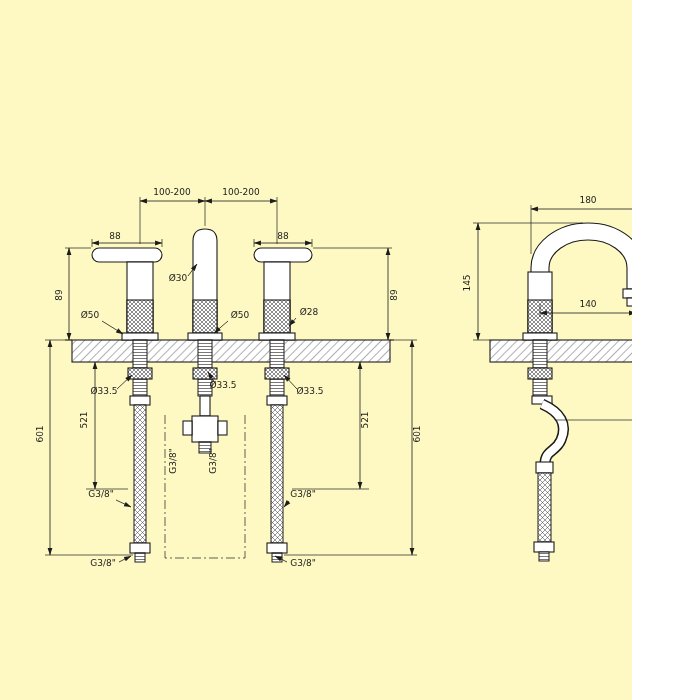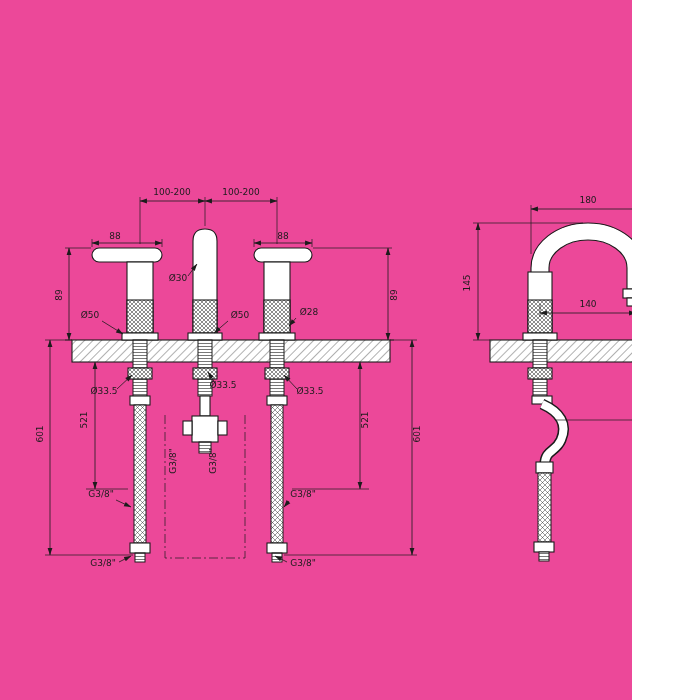--- a/index.html
+++ b/index.html
@@ -1,16 +1,16 @@
 <!DOCTYPE html>
 <html><head>
 <meta charset="utf-8">
 <style>
   html,body{margin:0;padding:0;background:#ffffff;}
-  .canvas{position:relative;width:632px;height:700px;background:#ec4899;overflow:hidden;
+  .canvas{position:relative;width:632px;height:700px;background:#fef9c3;overflow:hidden;
           font-family:"DejaVu Sans", sans-serif;}
   svg{display:block}
   .t{font-family:"DejaVu Sans", sans-serif;font-size:9px;fill:#1c1c1c;text-anchor:middle;}
   .part{fill:#ffffff;stroke:#1c1c1c;stroke-width:1.1;}
   .thin{stroke:#1c1c1c;stroke-width:0.7;fill:none;}
   .dim{stroke:#1c1c1c;stroke-width:0.8;fill:none;}
   .cl{stroke:#1c1c1c;stroke-width:0.7;fill:none;stroke-dasharray:9 3 2 3;}
   .pk{fill:url(#knurl);stroke:#1c1c1c;stroke-width:1.1;}
   .pb{fill:url(#braid);stroke:#1c1c1c;stroke-width:1;}
   .pt{fill:url(#thread);stroke:#1c1c1c;stroke-width:1;}

